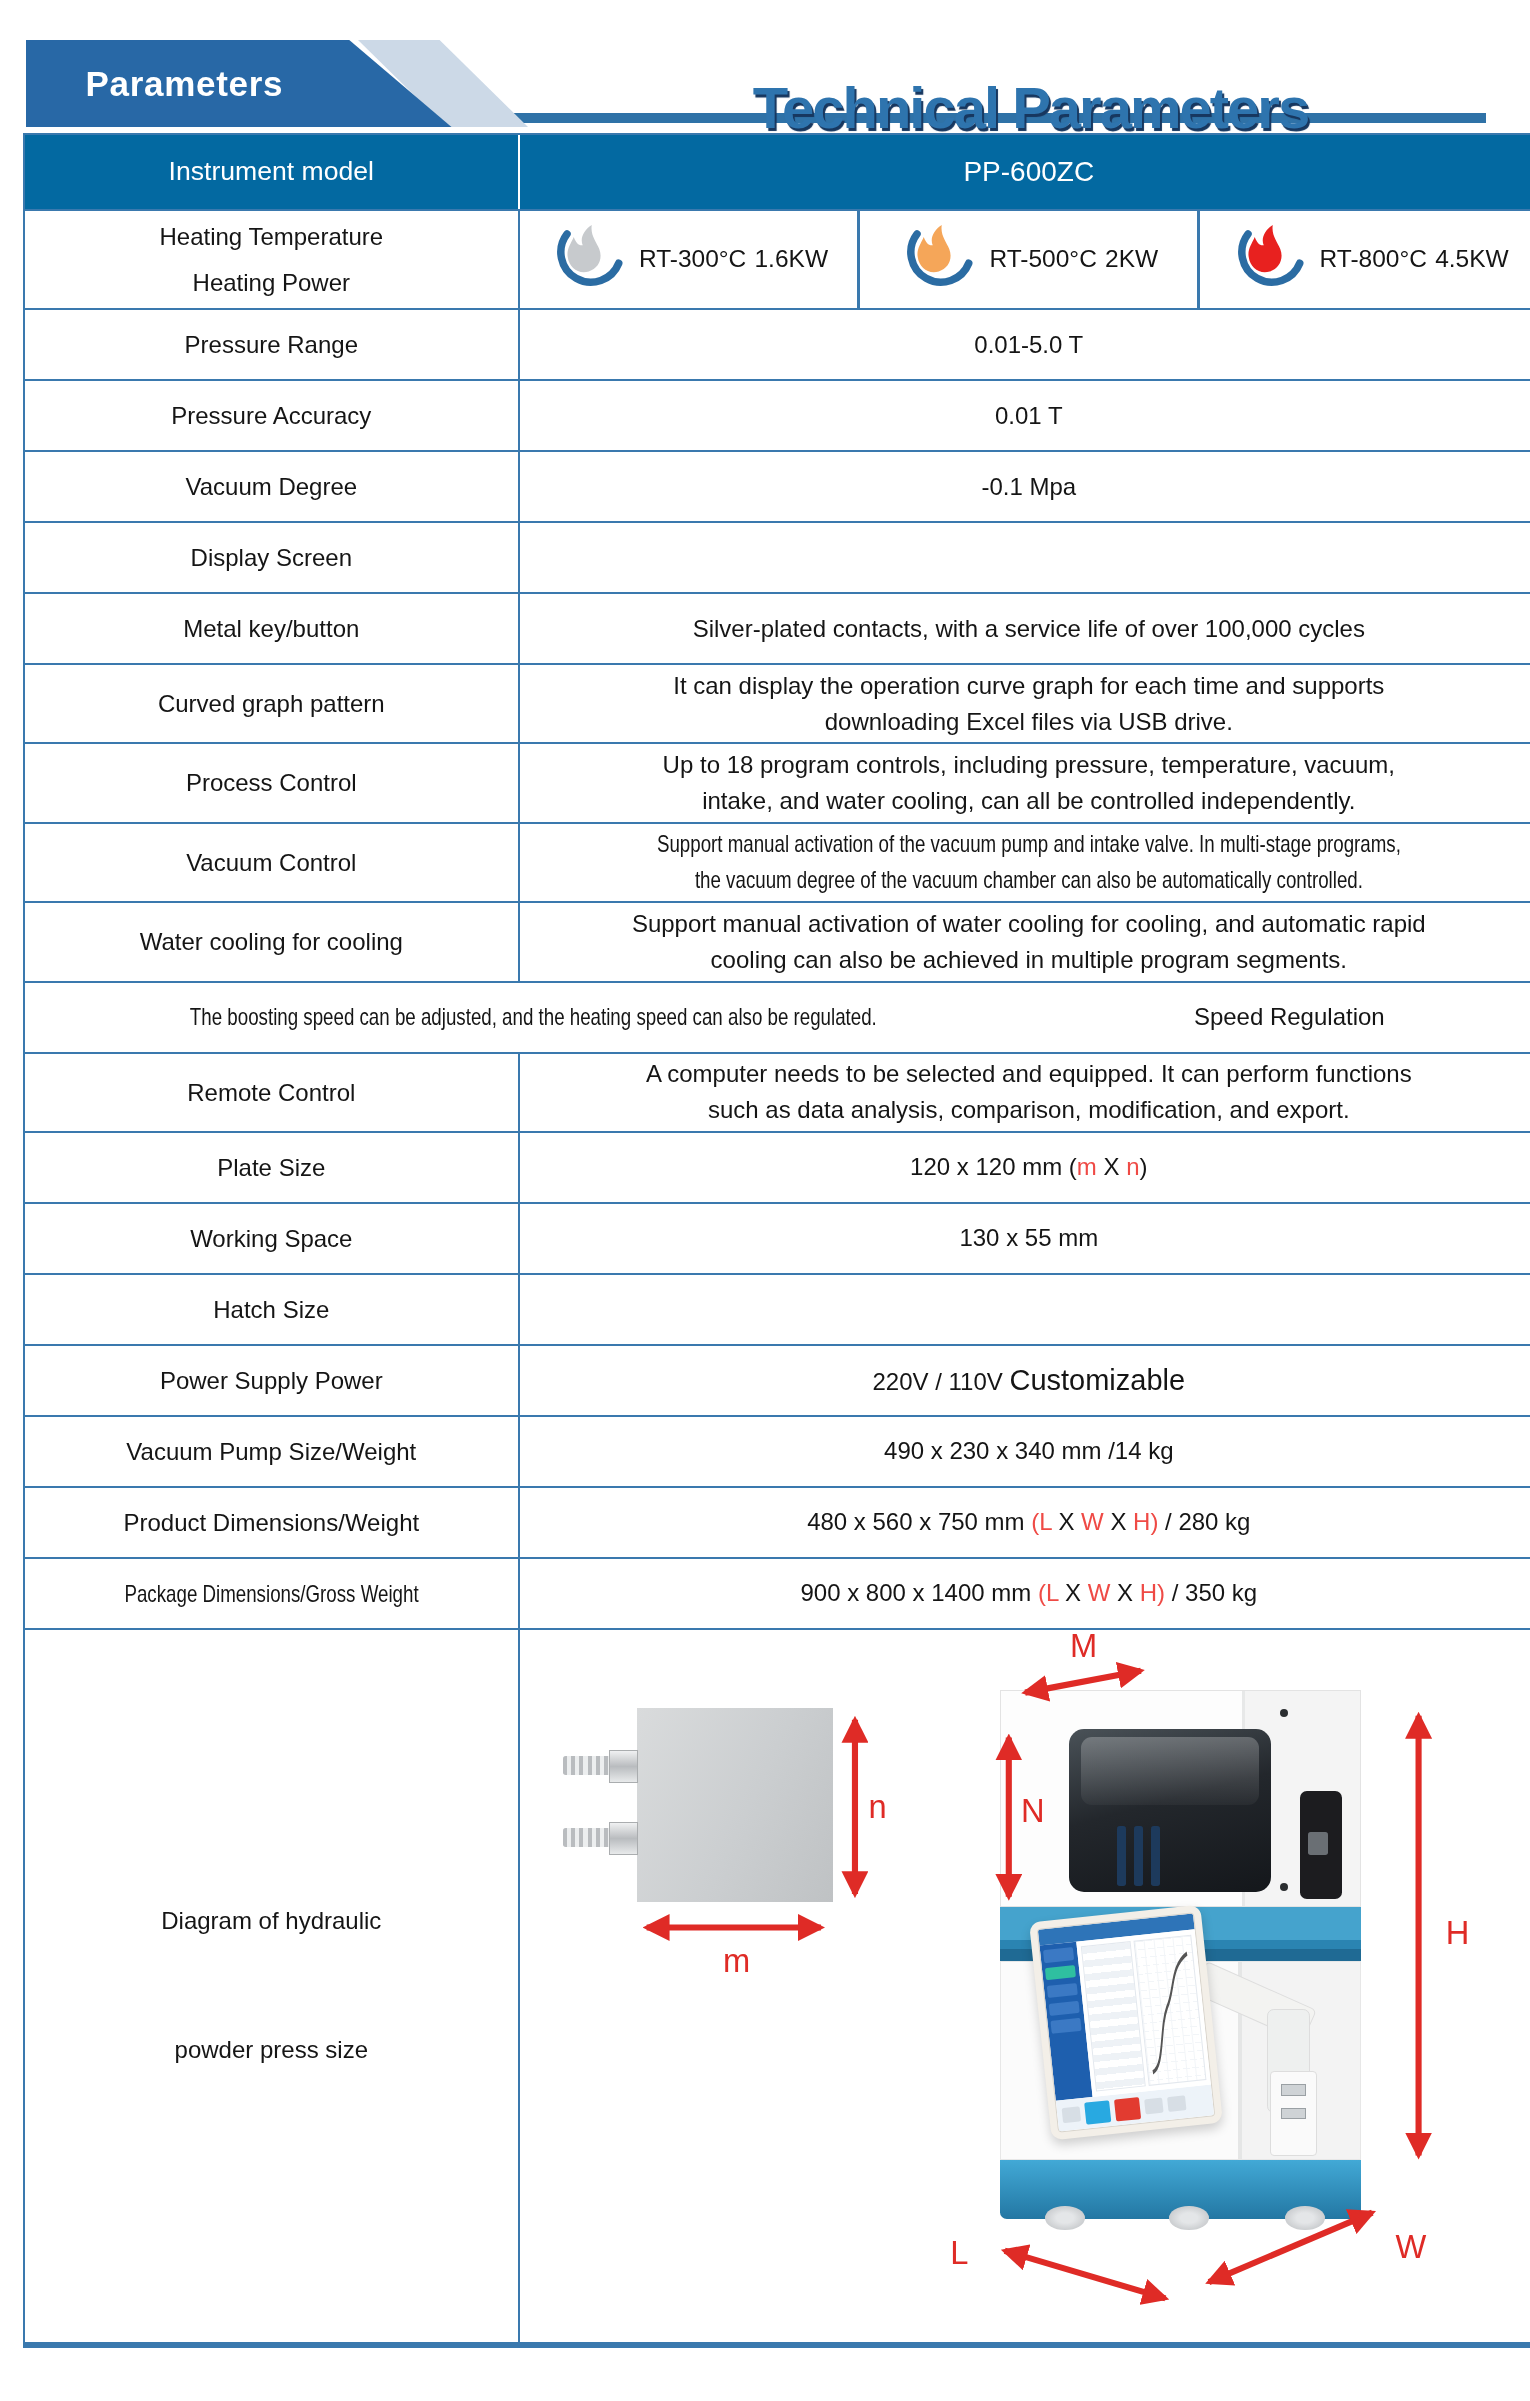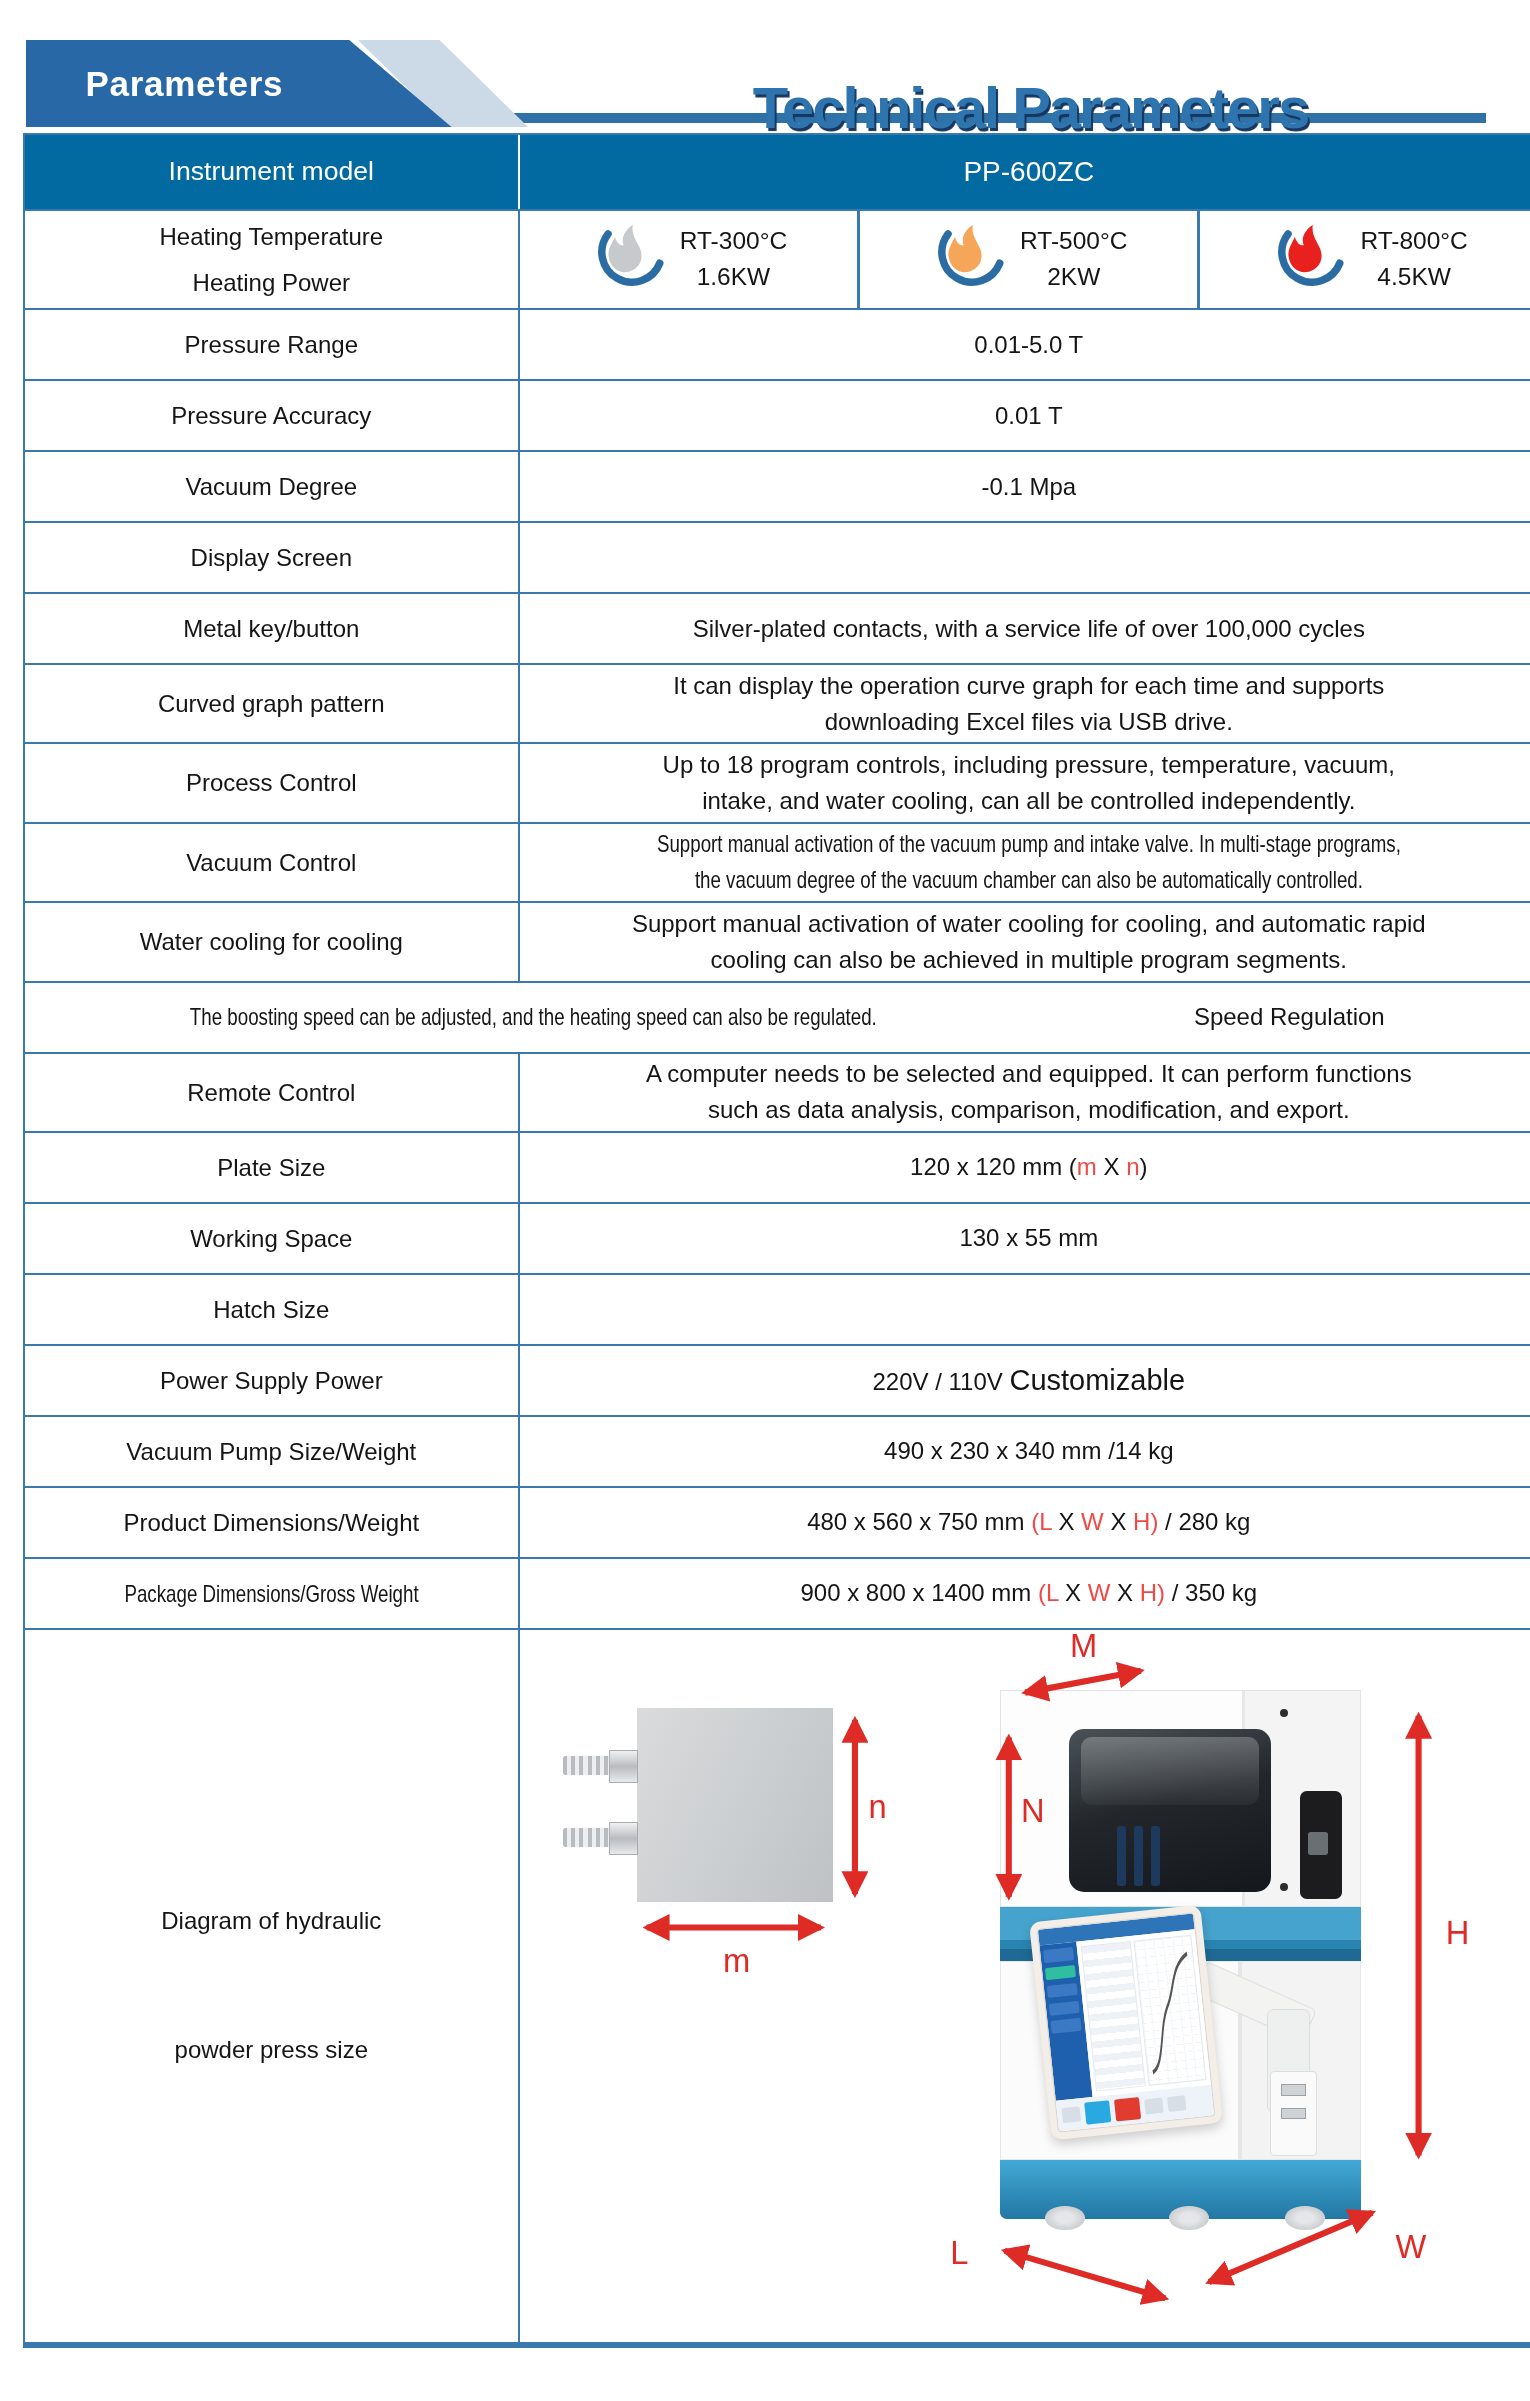--- a/index.html
+++ b/index.html
@@ -37,21 +37,21 @@
   .row.head{background:#0369a1;min-height:74px;}
   .row.head .cell{color:#ffffff;}
   .row.head .cell.left{border-right-color:#ffffff;font-size:26.6px;}
   .row.head .cell.right{font-size:28px;}
 
   .row.heating{min-height:97px;}
   .row.heating .lab{line-height:1.9;}
   .cell.right.heat{padding:0;align-items:stretch;}
   .heat-opt{flex:1;display:flex;align-items:center;justify-content:center;gap:15px;}
   .heat-opt.sep{border-left:3.4px solid #3a79ae;}
-  .heat-text{display:flex;flex-direction:column;gap:8.2px;font-size:24.5px;line-height:1.1;}
+  .heat-text{display:flex;flex-direction:row;gap:8.2px;font-size:24.5px;line-height:1.1;}
   .flame svg{display:block;}
 
   #rows-body .row{min-height:69px;}
 
   
   .row.diagram{height:712px;}
   .row.diagram .lab{line-height:2.7;}
   .dcell{position:relative;overflow:hidden;padding:0;}
 
   .plate{position:absolute;left:117px;top:78px;width:196px;height:194px;

